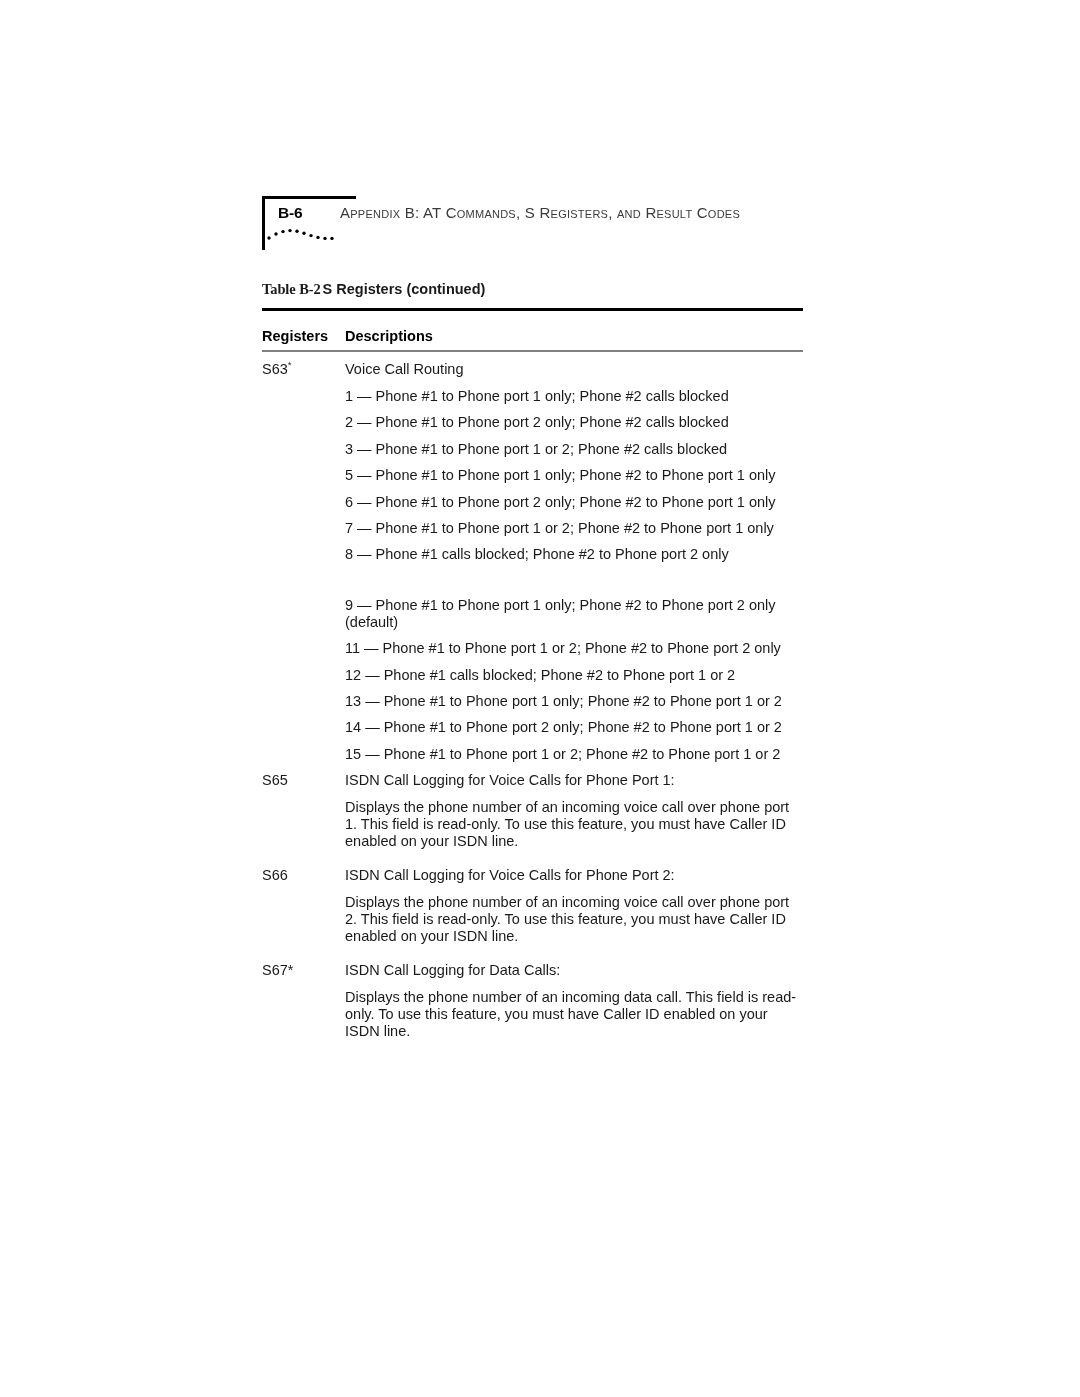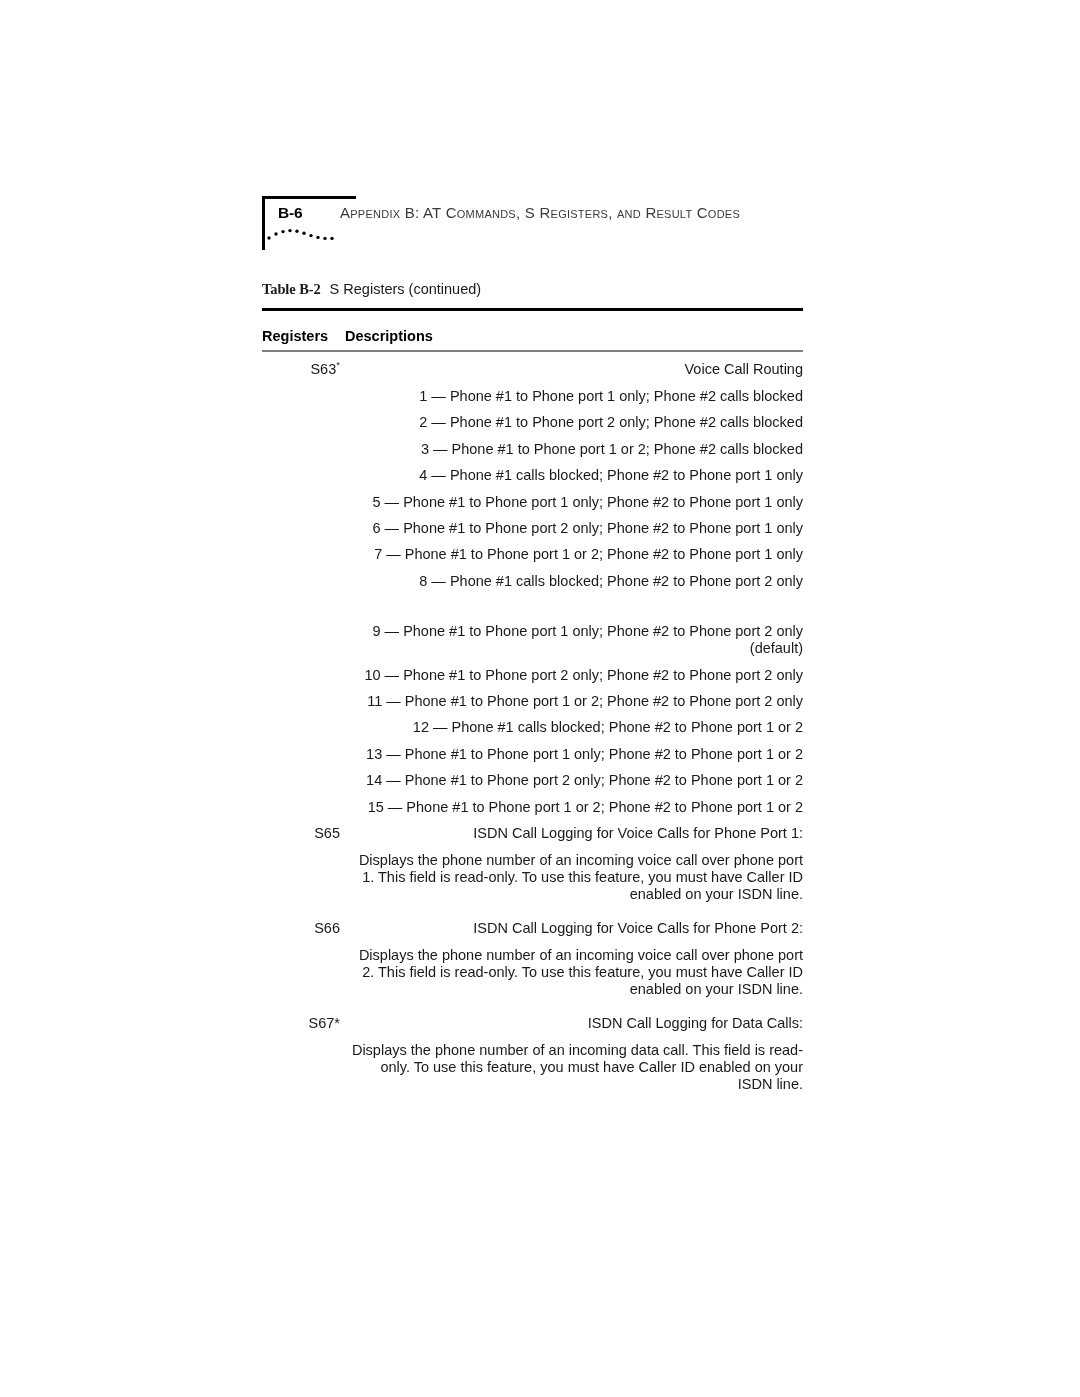--- a/index.html
+++ b/index.html
@@ -14,21 +14,20 @@
     font-family: "Liberation Sans", sans-serif;
     color: #1a1a1a;
     overflow: hidden;
   }
 
   .page {
     position: absolute;
     left: 0; top: 0;
     width: 1080px;
     height: 1397px;
-    text-align: right;
   }
 
   
   .runhead {
     position: absolute;
     left: 262px;
     top: 196px;
     width: 560px;
     height: 56px;
   }
@@ -81,22 +80,22 @@
     font-size: 14.5px;
     color: #1a1a1a;
     white-space: nowrap;
   }
   .table-caption .cap-label {
     font-weight: bold;
     letter-spacing: -0.1px;
     font-family: Liberation Serif, serif;
   }
   .table-caption .cap-title {
-    font-weight: normal;
-    margin-left: 9px;
+    font-weight: bold;
+    margin-left: 2px;
   }
 
   
   .rule-thick {
     position: absolute;
     left: 262px;
     top: 308px;
     width: 541px;
     height: 3px;
     background: #000000;
@@ -201,27 +200,25 @@
 
   <div class="tbody">
 
     <div class="trow">
       <div class="reg-cell"><span>S63</span><sup>*</sup></div>
       <div class="desc-cell">
         <div class="head-row desc-line">Voice Call Routing</div>
         <div class="opt-row desc-line">1 — Phone #1 to Phone port 1 only; Phone #2 calls blocked</div>
         <div class="opt-row desc-line">2 — Phone #1 to Phone port 2 only; Phone #2 calls blocked</div>
         <div class="opt-row desc-line">3 — Phone #1 to Phone port 1 or 2; Phone #2 calls blocked</div>
-        <div class="opt-row desc-line">4 — Phone #1 calls blocked; Phone #2 to Phone port 1 only</div>
         <div class="opt-row desc-line">5 — Phone #1 to Phone port 1 only; Phone #2 to Phone port 1 only</div>
         <div class="opt-row desc-line">6 — Phone #1 to Phone port 2 only; Phone #2 to Phone port 1 only</div>
         <div class="opt-row desc-line">7 — Phone #1 to Phone port 1 or 2; Phone #2 to Phone port 1 only</div>
         <div class="opt-row desc-line">8 — Phone #1 calls blocked; Phone #2 to Phone port 2 only</div>
         <div class="opt-row-2 desc-para">9 — Phone #1 to Phone port 1 only; Phone #2 to Phone port 2 only (default)</div>
-        <div class="opt-row desc-line">10 — Phone #1 to Phone port 2 only; Phone #2 to Phone port 2 only</div>
         <div class="opt-row desc-line">11 — Phone #1 to Phone port 1 or 2; Phone #2 to Phone port 2 only</div>
         <div class="opt-row desc-line">12 — Phone #1 calls blocked; Phone #2 to Phone port 1 or 2</div>
         <div class="opt-row desc-line">13 — Phone #1 to Phone port 1 only; Phone #2 to Phone port 1 or 2</div>
         <div class="opt-row desc-line">14 — Phone #1 to Phone port 2 only; Phone #2 to Phone port 1 or 2</div>
         <div class="opt-row desc-line">15 — Phone #1 to Phone port 1 or 2; Phone #2 to Phone port 1 or 2</div>
       </div>
     </div>
 
     <div class="trow">
       <div class="reg-cell"><span>S65</span><sup></sup></div>

